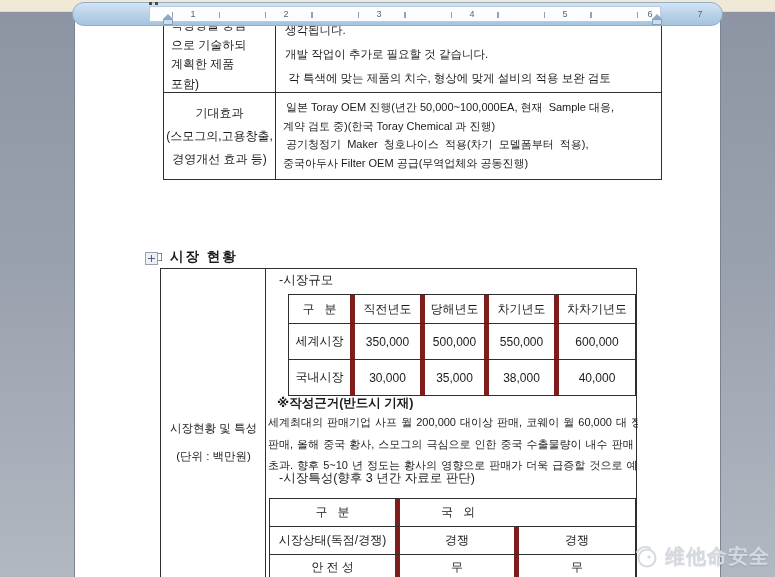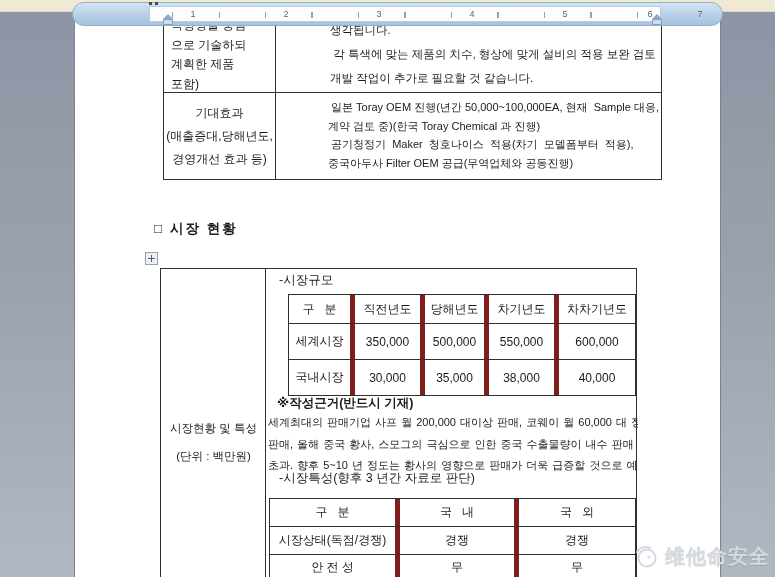--- a/index.html
+++ b/index.html
@@ -37,29 +37,29 @@
 
   
   .line { white-space:pre; overflow:hidden; }
 
   .ttable { position:absolute; left:163px; top:14px; width:499px; z-index:1;
             border-left:1px solid #2f2f2f; border-right:1px solid #2f2f2f; background:#fff; }
   .trow  { display:flex; border-bottom:1px solid #2f2f2f; }
   .trow1 { height:79px; }
   .trow2 { height:87px; }
   .tleft  { width:112px; border-right:1px solid #2f2f2f; overflow:hidden; }
-  .tright { flex:1; overflow:hidden;margin-left:45px; }
+  .tright { flex:1; overflow:hidden; }
   .r1l { padding:2px 16px 0 7px;  font-size:12px;  line-height:19.5px; }
   .r1r { padding:4px 4px 0 9px;  font-size:11.5px; line-height:24px; }
   .r2l { padding:9px 1px 0 1px;  font-size:12px; line-height:23px; text-align:center; }
   .r2r { padding:5px 3px 0 7px;  font-size:11px;   line-height:18.5px; }
 
   .note-line { position:absolute; left:167px; top:188px; font-size:13px; font-weight:bold;
                letter-spacing:1px; white-space:pre; }
-  .section-title { position:absolute; left:154px; top:220px; font-size:13.5px; font-weight:bold;
+  .section-title { position:absolute; left:154px; top:248px; font-size:13.5px; font-weight:bold;
                    letter-spacing:2px; white-space:pre; }
 
   .outer { position:absolute; left:160px; top:268px; width:477px; height:310px;
            border:1px solid #2f2f2f; border-bottom:none; background:#fff; z-index:1; }
   .outer-left { position:absolute; left:0; top:0; width:105px; height:100%;
                 border-right:1px solid #2f2f2f; }
   .olh { position:absolute; width:105px; text-align:center; font-size:11.5px; white-space:pre; }
 
   .lbl { position:absolute; font-size:12.5px; white-space:pre; }
 
@@ -115,28 +115,28 @@
   <div class="ttable">
     <div class="trow trow1">
       <div class="tleft r1l">
         <div class="line">독창성을 중심</div>
         <div class="line">으로 기술하되</div>
         <div class="line">계획한 제품</div>
         <div class="line">포함)</div>
       </div>
       <div class="tright r1r">
         <div class="line">생각됩니다.</div>
+        <div class="line">개발 작업이 추가로 필요할 것 같습니다.</div>
         <div class="line"> 각 특색에 맞는 제품의 치수, 형상에 맞게 설비의 적용 보완 검토</div>
-        <div class="line">개발 작업이 추가로 필요할 것 같습니다.</div>
       </div>
     </div>
     <div class="trow trow2">
       <div class="tleft r2l">
         <div class="line">기대효과</div>
-        <div class="line">(매출증대,당해년도,</div>
+        <div class="line">(스모그의,고용창출,</div>
         <div class="line">경영개선 효과 등)</div>
       </div>
       <div class="tright r2r">
         <div class="line"> 일본 Toray OEM 진행(년간 50,000~100,000EA, 현재  Sample 대응,</div>
         <div class="line">계약 검토 중)(한국 Toray Chemical 과 진행)</div>
         <div class="line"> 공기청정기  Maker  청호나이스  적용(차기  모델폼부터  적용),</div>
         <div class="line">중국아두사 Filter OEM 공급(무역업체와 공동진행)</div>
       </div>
     </div>
   </div>
@@ -186,21 +186,20 @@
       <div class="line">세계최대의 판매기업 사프 월 200,000 대이상 판매, 코웨이 월 60,000 대 정도</div>
       <div class="line">판매, 올해 중국 황사, 스모그의 극심으로 인한 중국 수출물량이 내수 판매 수량</div>
       <div class="line">초과. 향후 5~10 년 정도는 황사의 영향으로 판매가 더욱 급증할 것으로 예상</div>
     </div>
 
     <div class="lbl" style="left:118px; top:201px">-시장특성(향후 3 년간 자료로 판단)</div>
 
     <div class="stable no-bottom" style="left:108px; top:229px; width:367px; height:81px">
       <div class="srow" style="height:28px">
         <div class="scell" style="width:130px">구   분</div>
-        <div class="scell" style="width:119px">국   내</div>
         <div class="scell" style="width:116px">국   외</div>
       </div>
       <div class="srow" style="height:28px">
         <div class="scell" style="width:130px">시장상태(독점/경쟁)</div>
         <div class="scell" style="width:119px">경쟁</div>
         <div class="scell" style="width:116px">경쟁</div>
       </div>
       <div class="srow no-bottom" style="height:24px">
         <div class="scell" style="width:130px">안 전 성</div>
         <div class="scell" style="width:119px">무</div>

